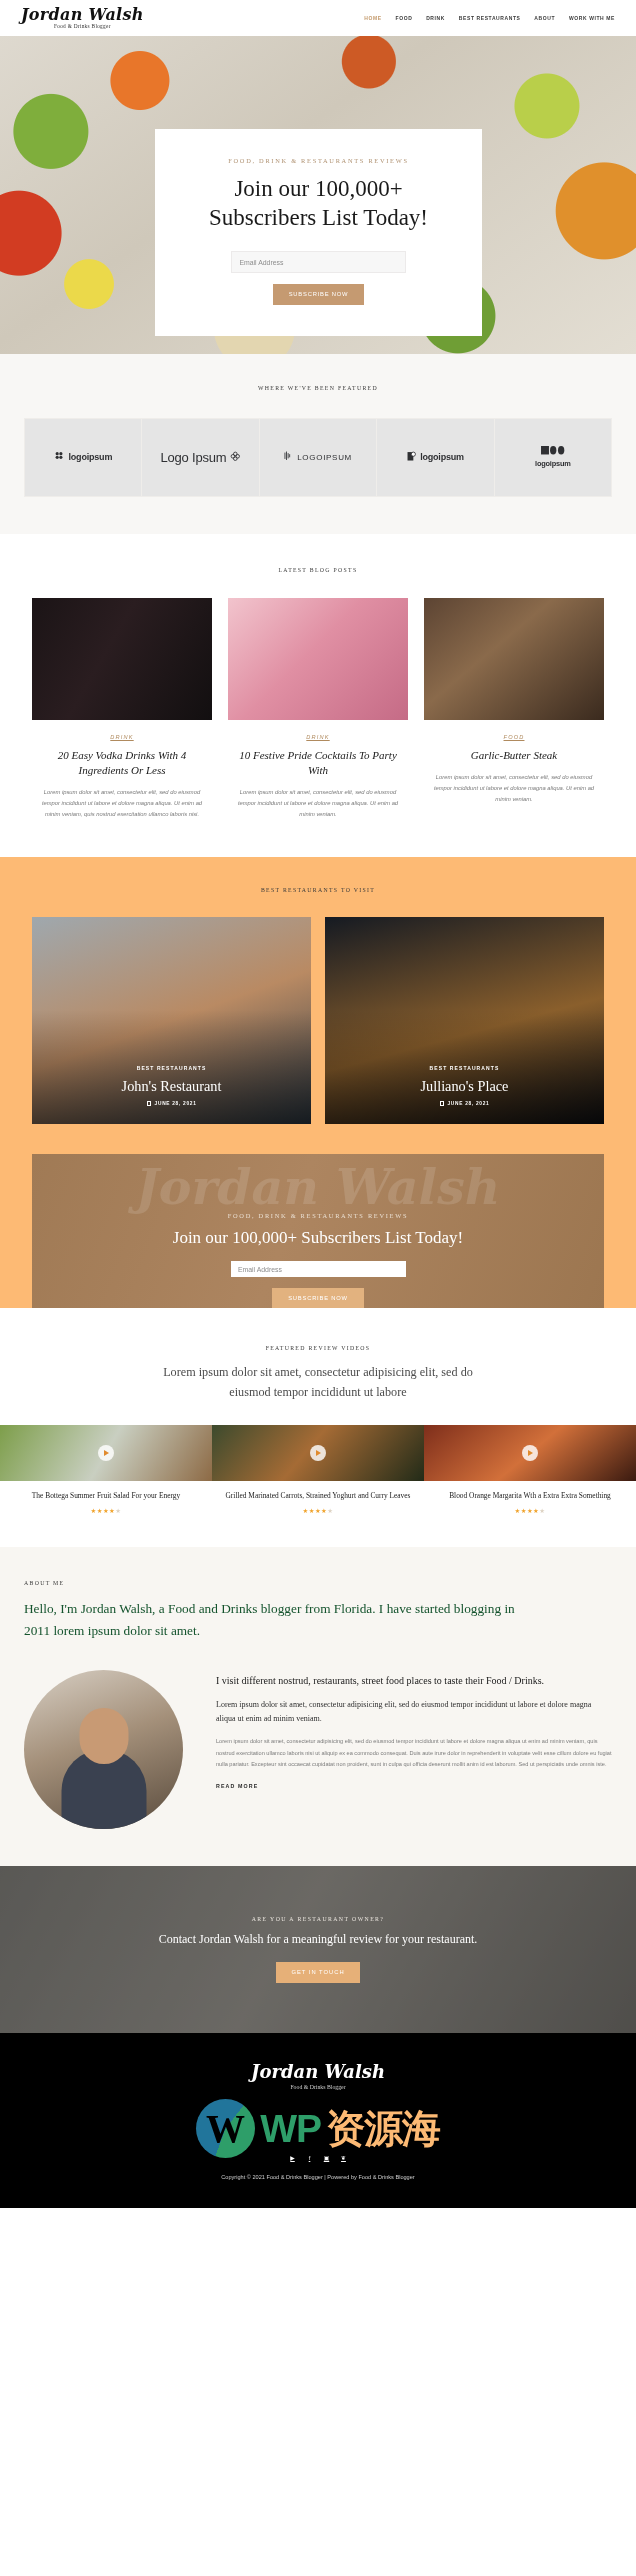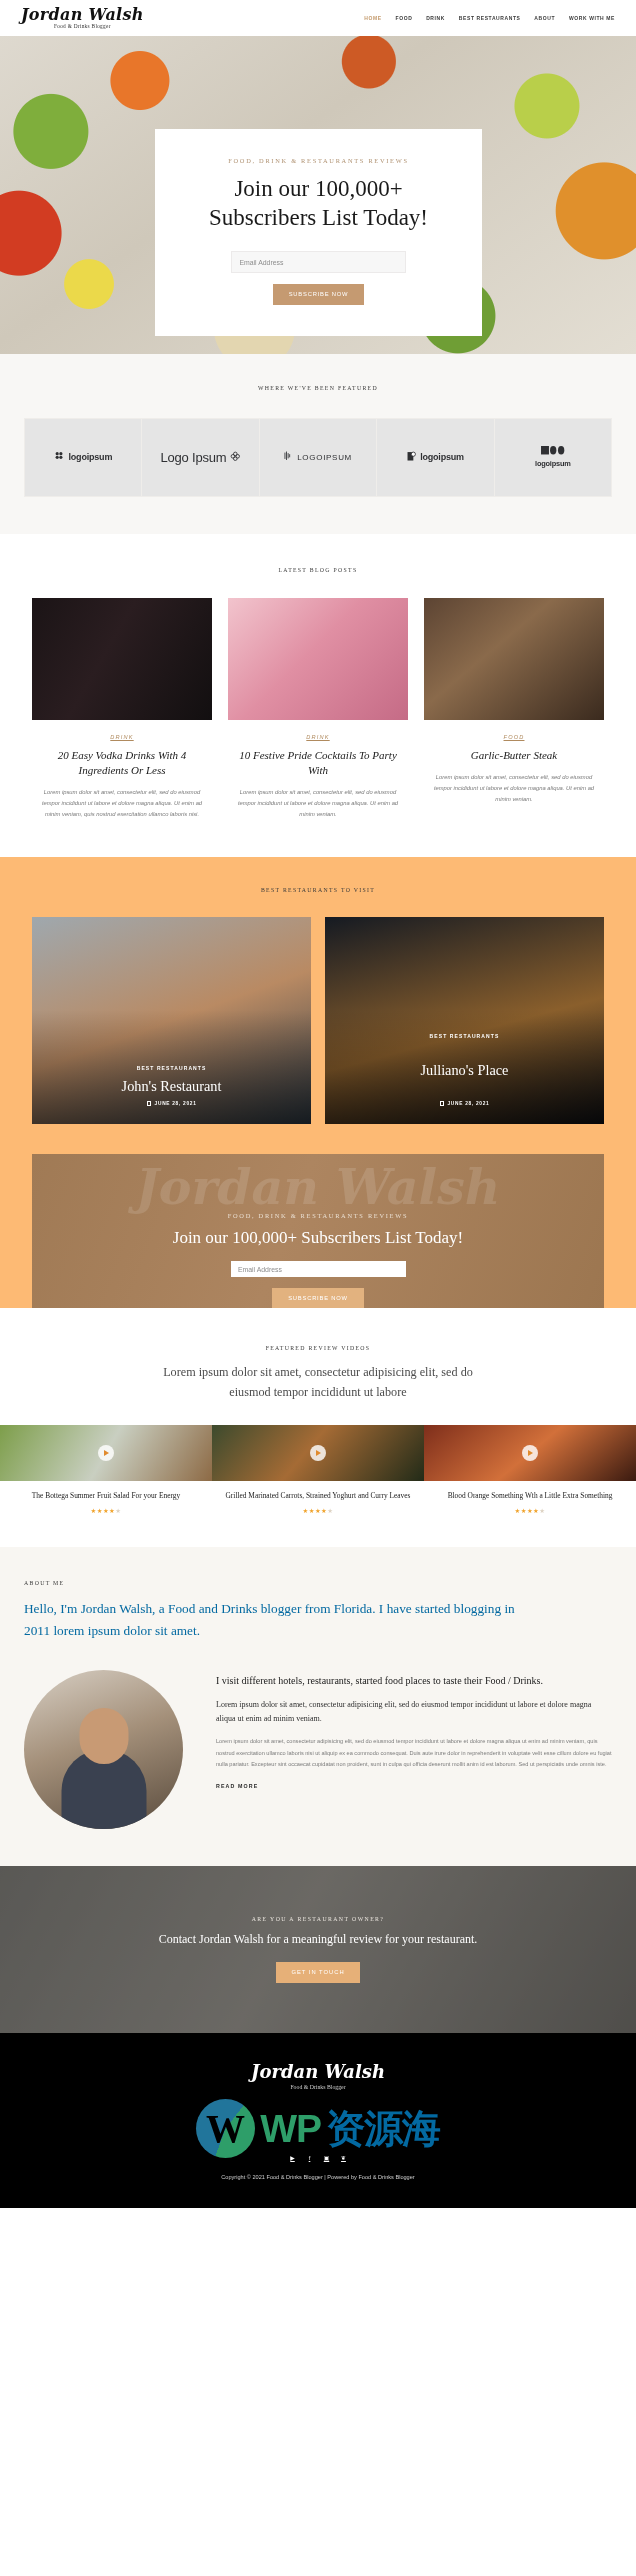--- a/index.html
+++ b/index.html
@@ -111,21 +111,21 @@
 
   
   .restaurants{ padding:30px 0 0; background:#fdba74; }
   .rest-row{ display:flex; gap:13.8px; width:572px; margin:24.4px auto 0; }
   .rest-card{
     flex:1; height:207px; position:relative; display:flex; flex-direction:column;
     justify-content:flex-end; align-items:center; padding-bottom:18px; overflow:hidden;
   }
   .r1{ background:linear-gradient(160deg,#9fa8ae 0%,#b98a63 50%,#2e3b46 100%); }
   .r2{ background:linear-gradient(170deg,#1e1c18 0%,#7d6b3c 45%,#15120f 100%); }
-  .r3{ background:linear-gradient(165deg,#151a22 0%,#8a5f2c 55%,#0e1014 100%);gap:16px; }
+  .r3{ background:linear-gradient(165deg,#151a22 0%,#8a5f2c 55%,#0e1014 100%); }
   .rest-card::after{
     content:""; position:absolute; inset:0;
     background:linear-gradient(to bottom, rgba(0,0,0,0) 45%, rgba(0,0,0,.55) 100%);
   }
   .rest-card > *{ position:relative; z-index:2; }
   .rest-cat{ font-size:5px; letter-spacing:1.1px; color:#fff; text-transform:uppercase; font-weight:bold; }
   .rest-name{
     font-family:"Liberation Serif", serif; font-size:14.3px; color:#fff;
     margin:6.4px 0 6.4px; font-weight:normal;
   }
@@ -181,21 +181,21 @@
   }
   .stars{ color:#f0a32b; font-size:6.4px; letter-spacing:0.5px; }
   .stars .half{ color:#ddd2c2; }
 
   
   .about{ background:#f8f6f2; padding:33px 0 37px; }
   .about-inner{ width:588px; margin:0 auto; }
   .about .sec-label{ text-align:left; }
   .about-lead{
     font-family:"Liberation Serif", serif; font-size:13.3px; line-height:1.62;
-    color:#0369a1; margin-top:11.7px; max-width:509px;
+    color:#14532d; margin-top:11.7px; max-width:509px;
   }
   .about-cols{ display:flex; gap:33px; margin-top:29px; align-items:flex-start; }
   .avatar{
     width:159px; height:159px; border-radius:50%; flex:none;
     background:linear-gradient(160deg,#d7cfc4 0%,#a4907a 45%,#584a3c 100%);
     position:relative; overflow:hidden;
   }
   .avatar::after{
     content:""; position:absolute; left:50%; bottom:0; transform:translateX(-50%);
     width:85px; height:80px; border-radius:42px 42px 0 0; background:#3a4150;
@@ -264,21 +264,21 @@
   }
   .wp-logo{
     width:59px;height:59px;border-radius:50%;
     background:conic-gradient(from 200deg,#21759b 0 55%, #2e9e69 55% 100%);
     display:flex;align-items:center;justify-content:center;
     font-family:"Liberation Serif", serif; font-size:39px; color:#000; font-weight:bold;
     line-height:1;
   }
   .wm-text{ font-family:"Liberation Sans", sans-serif; font-weight:bold; font-size:39px; letter-spacing:-1.1px; }
   .wm-wp{ color:#2e9e69; }
-  .wm-cn{ color:#0369a1; }
+  .wm-cn{ color:#fdba74; }
 </style>
 </head>
 <body>
 
 <header class="site-header">
   <div class="brand">
     <span class="brand-name">Jordan Walsh</span>
     <span class="brand-tag">Food &amp; Drinks Blogger</span>
   </div>
   <nav class="main-nav">
@@ -441,34 +441,34 @@
       <div class="vid-thumb v2">
         <span class="play"></span>
       </div>
       <h4>Grilled Marinated Carrots, Strained Yoghurt and Curry Leaves</h4>
       <div class="stars">★★★★<span class="half">★</span></div>
     </div>
     <div class="vid">
       <div class="vid-thumb v3">
         <span class="play"></span>
       </div>
-      <h4>Blood Orange Something Wth a Little Extra Something</h4>
+      <h4>Blood Orange Margarita Wth a Extra Extra Something</h4>
       <div class="stars">★★★★<span class="half">★</span></div>
     </div>
   </div>
 </section>
 
 <section class="about">
   <div class="about-inner">
     <div class="sec-label">ABOUT ME</div>
     <p class="about-lead">Hello, I'm Jordan Walsh, a Food and Drinks blogger from Florida. I have started blogging in 2011 lorem ipsum dolor sit amet.</p>
     <div class="about-cols">
       <div class="avatar"></div>
       <div class="about-text">
-        <h3>I visit different hotels, restaurants, started food places to taste their Food / Drinks.</h3>
+        <h3>I visit different nostrud, restaurants, street food places to taste their Food / Drinks.</h3>
         <p class="p-serif">Lorem ipsum dolor sit amet, consectetur adipisicing elit, sed do eiusmod tempor incididunt ut labore et dolore magna aliqua ut enim ad minim veniam.</p>
         <p class="p-small">Lorem ipsum dolor sit amet, consectetur adipisicing elit, sed do eiusmod tempor incididunt ut labore et dolore magna aliqua ut enim ad minim veniam, quis nostrud exercitation ullamco laboris nisi ut aliquip ex ea commodo consequat. Duis aute irure dolor in reprehenderit in voluptate velit esse cillum dolore eu fugiat nulla pariatur. Excepteur sint occaecat cupidatat non proident, sunt in culpa qui officia deserunt mollit anim id est laborum. Sed ut perspiciatis unde omnis iste.</p>
         <a href="#" class="read-more">READ MORE</a>
       </div>
     </div>
   </div>
 </section>
 
 <section class="contact">
   <div class="eyebrow">ARE YOU A RESTAURANT OWNER?</div>

